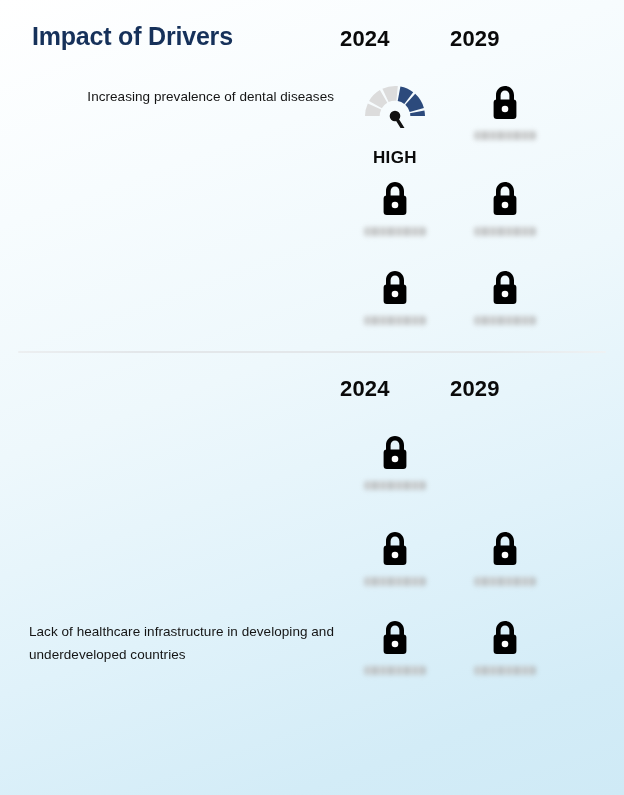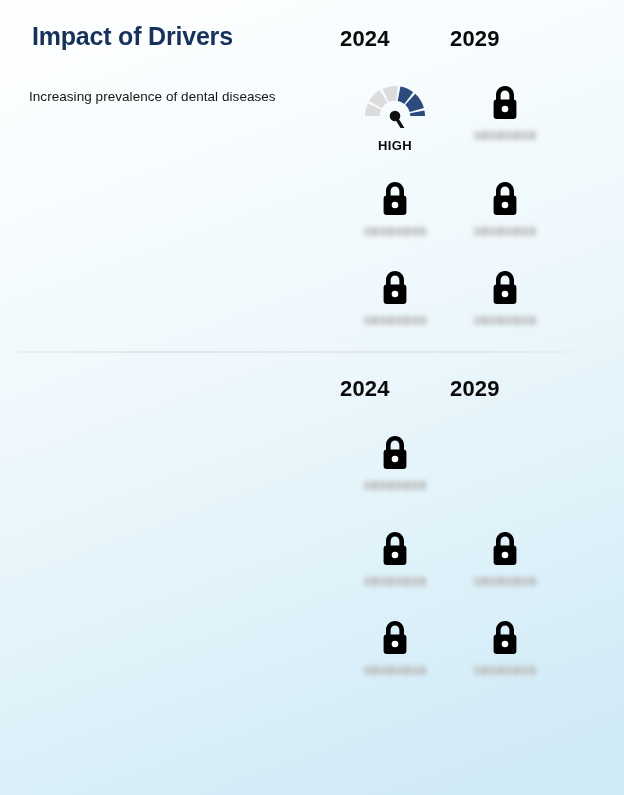--- a/index.html
+++ b/index.html
@@ -75,21 +75,21 @@
     border-radius: 2px;
   }
 
   
   .row {
     position: absolute;
     left: 0;
     width: 624px;
     height: 96px;
   }
-  .row.r0 { top: 64px; }
+  .row.r0 { top: 64px; text-align: right; }
   .row.r1 { top: 160px; }
   .row.r2 { top: 249px; }
 
   .row-label {
     position: absolute;
     left: 29px;
     top: 22px;
     width: 305px;
     font-size: 13.5px;
     line-height: 22.5px;
@@ -136,22 +136,22 @@
   .gauge-wrap {
     position: absolute;
     left: 0; right: 0;
     top: 4px;
     display: flex;
     flex-direction: column;
     align-items: center;
   }
   .gauge-svg { display: block; }
   .gauge-label {
-    margin-top: 10px;
-    font-size: 13px;
+    margin-top: 20px;
+    font-size: 17px;
     font-weight: bold;
     letter-spacing: 0.4px;
     color: #0b0b0b;
   }
 </style>
 </head>
 <body>
 
 <div class="sheet">
 
@@ -286,20 +286,21 @@
             <path d="M16 2 C10.8 2 7 6 7 11.2 V17 H11.6 V11.2 C11.6 8.4 13.6 6.4 16 6.4 C18.4 6.4 20.4 8.4 20.4 11.2 V17 H25 V11.2 C25 6 21.2 2 16 2 Z" fill="#000"></path>
             <rect x="4.6" y="15.5" width="22.8" height="19.5" rx="3.2" fill="#000"></rect>
             <circle cx="16" cy="25" r="3.3" fill="#ffffff"></circle>
           </svg>
           <div class="blurred-bar"></div>
         </div>
       </div>
     </div>
 
     <div class="row r2">
+      <div class="row-label">Lack of healthcare infrastructure in developing and underdeveloped countries</div>
       <div class="cell col1">
         <div class="lock-wrap">
           <svg class="lock-icon" width="32" height="38" viewBox="0 0 32 38">
             <path d="M16 2 C10.8 2 7 6 7 11.2 V17 H11.6 V11.2 C11.6 8.4 13.6 6.4 16 6.4 C18.4 6.4 20.4 8.4 20.4 11.2 V17 H25 V11.2 C25 6 21.2 2 16 2 Z" fill="#000"></path>
             <rect x="4.6" y="15.5" width="22.8" height="19.5" rx="3.2" fill="#000"></rect>
             <circle cx="16" cy="25" r="3.3" fill="#ffffff"></circle>
           </svg>
           <div class="blurred-bar"></div>
         </div>
       </div>

